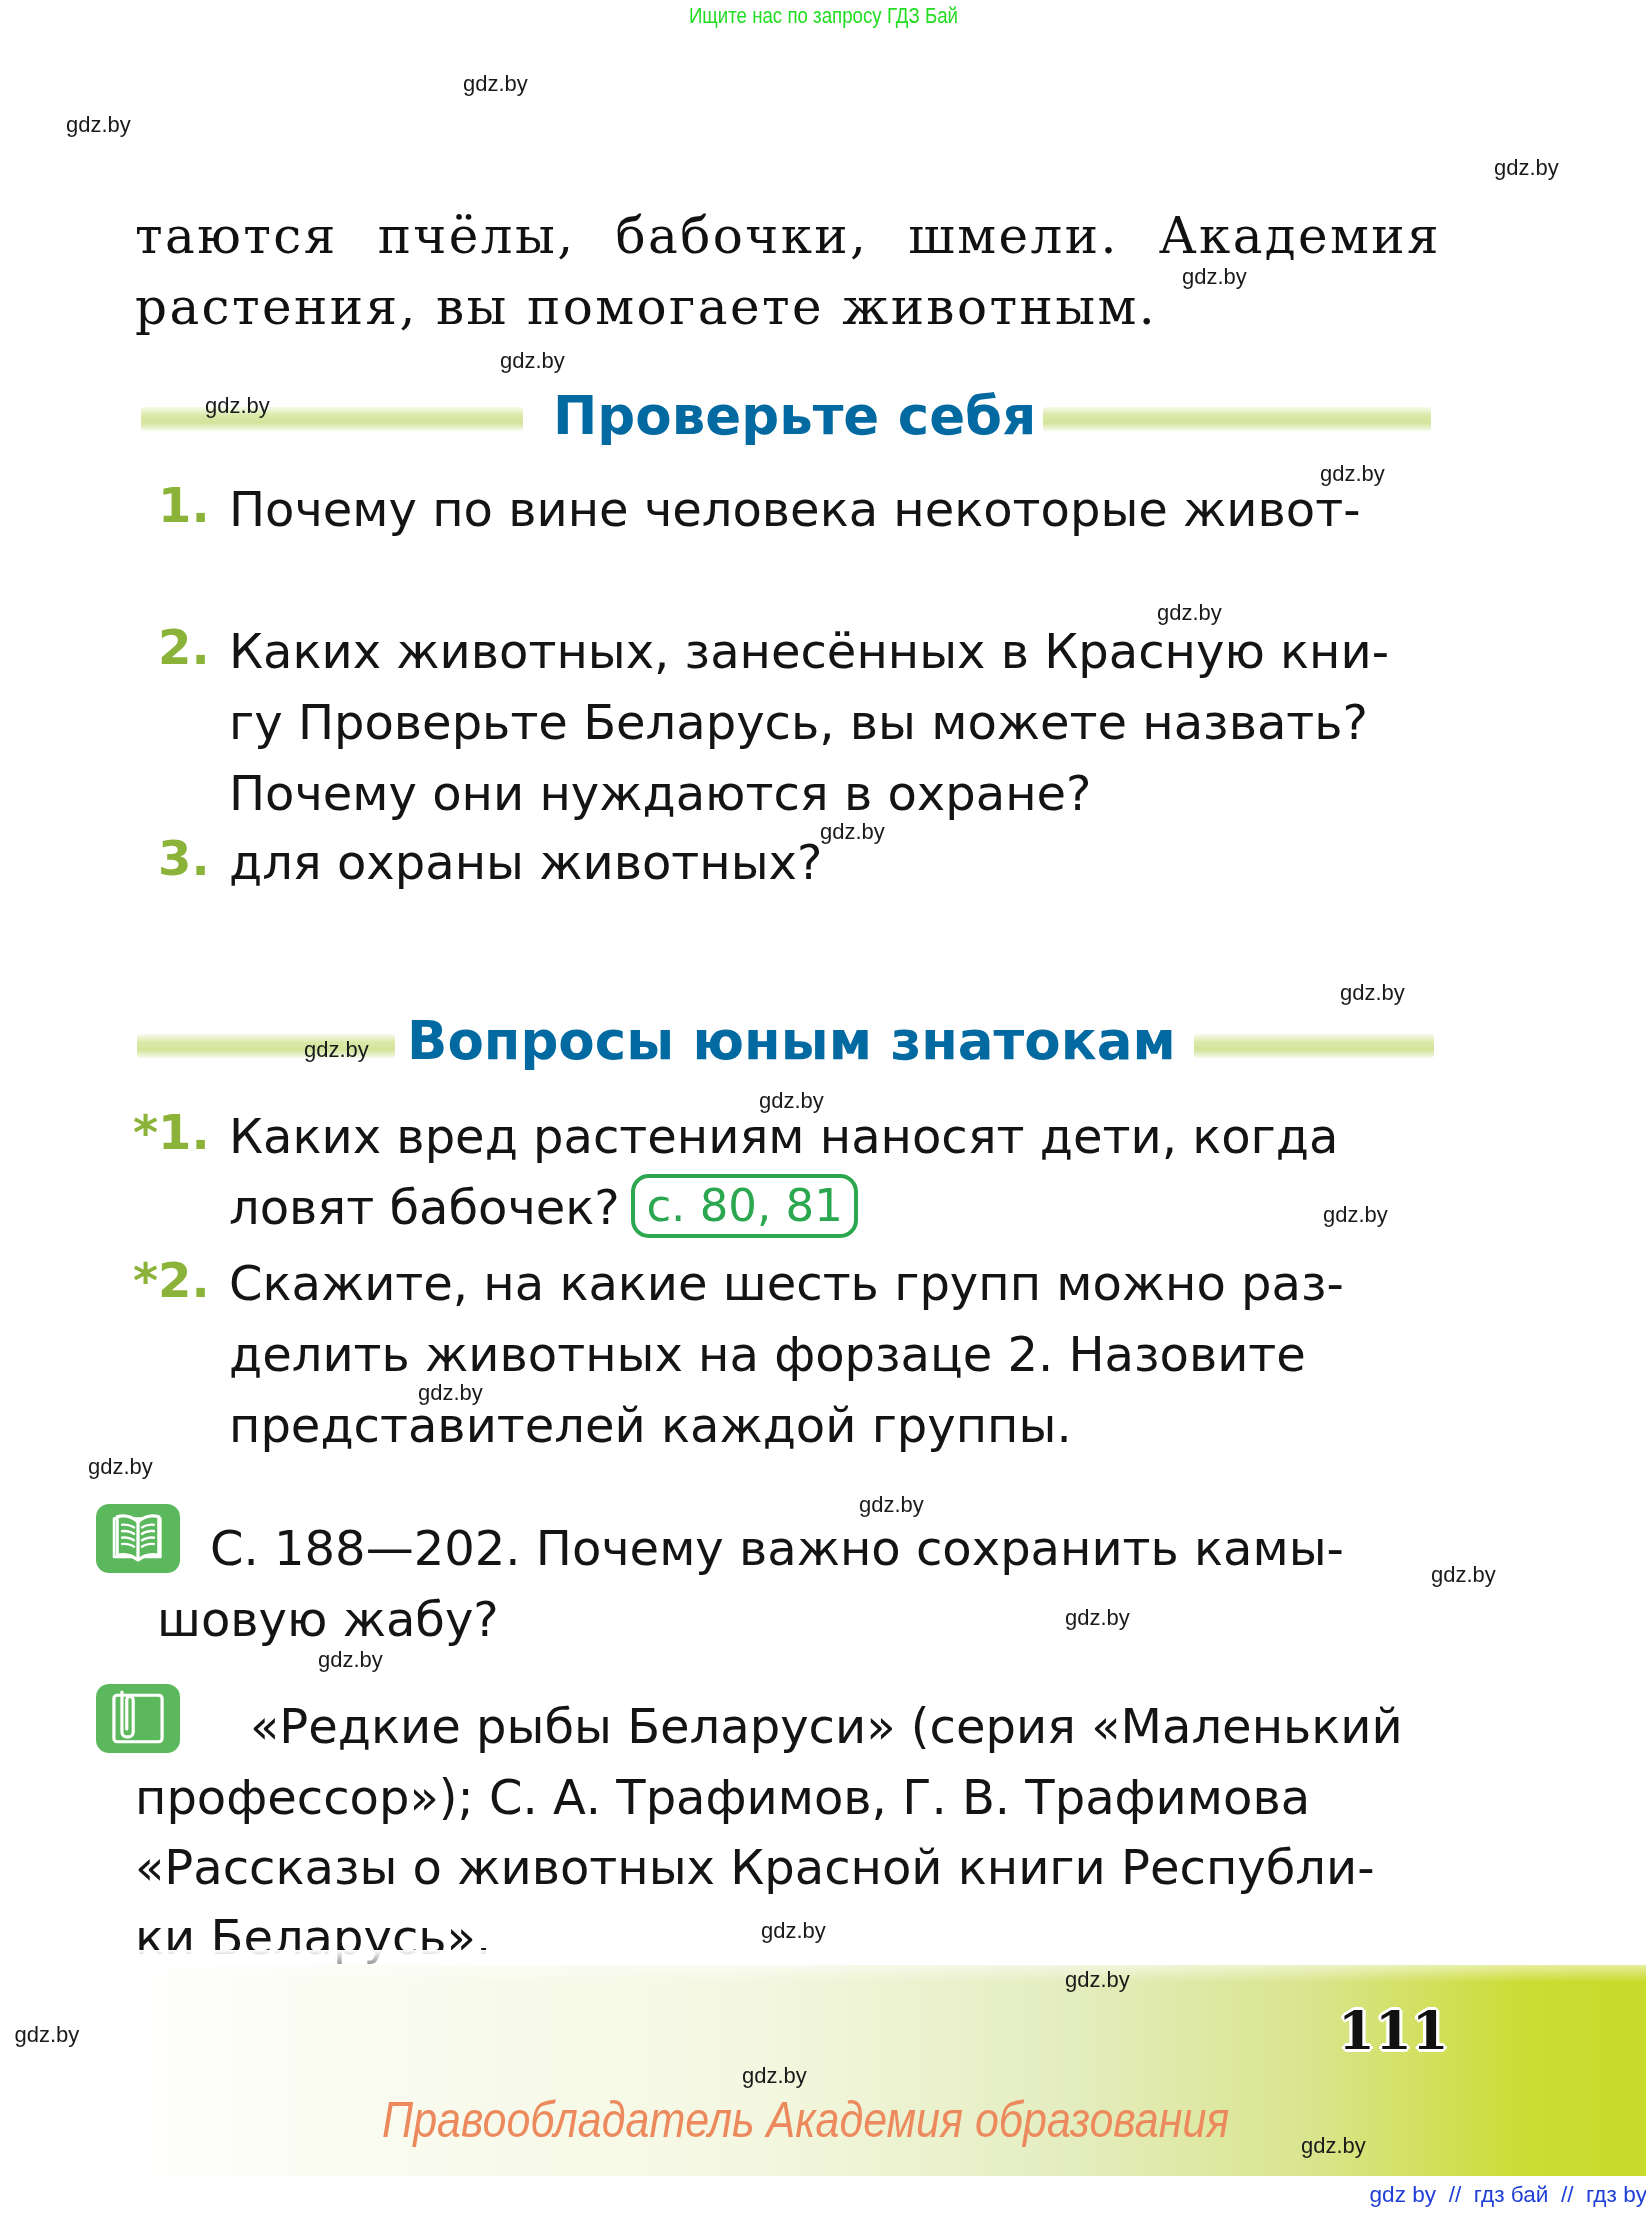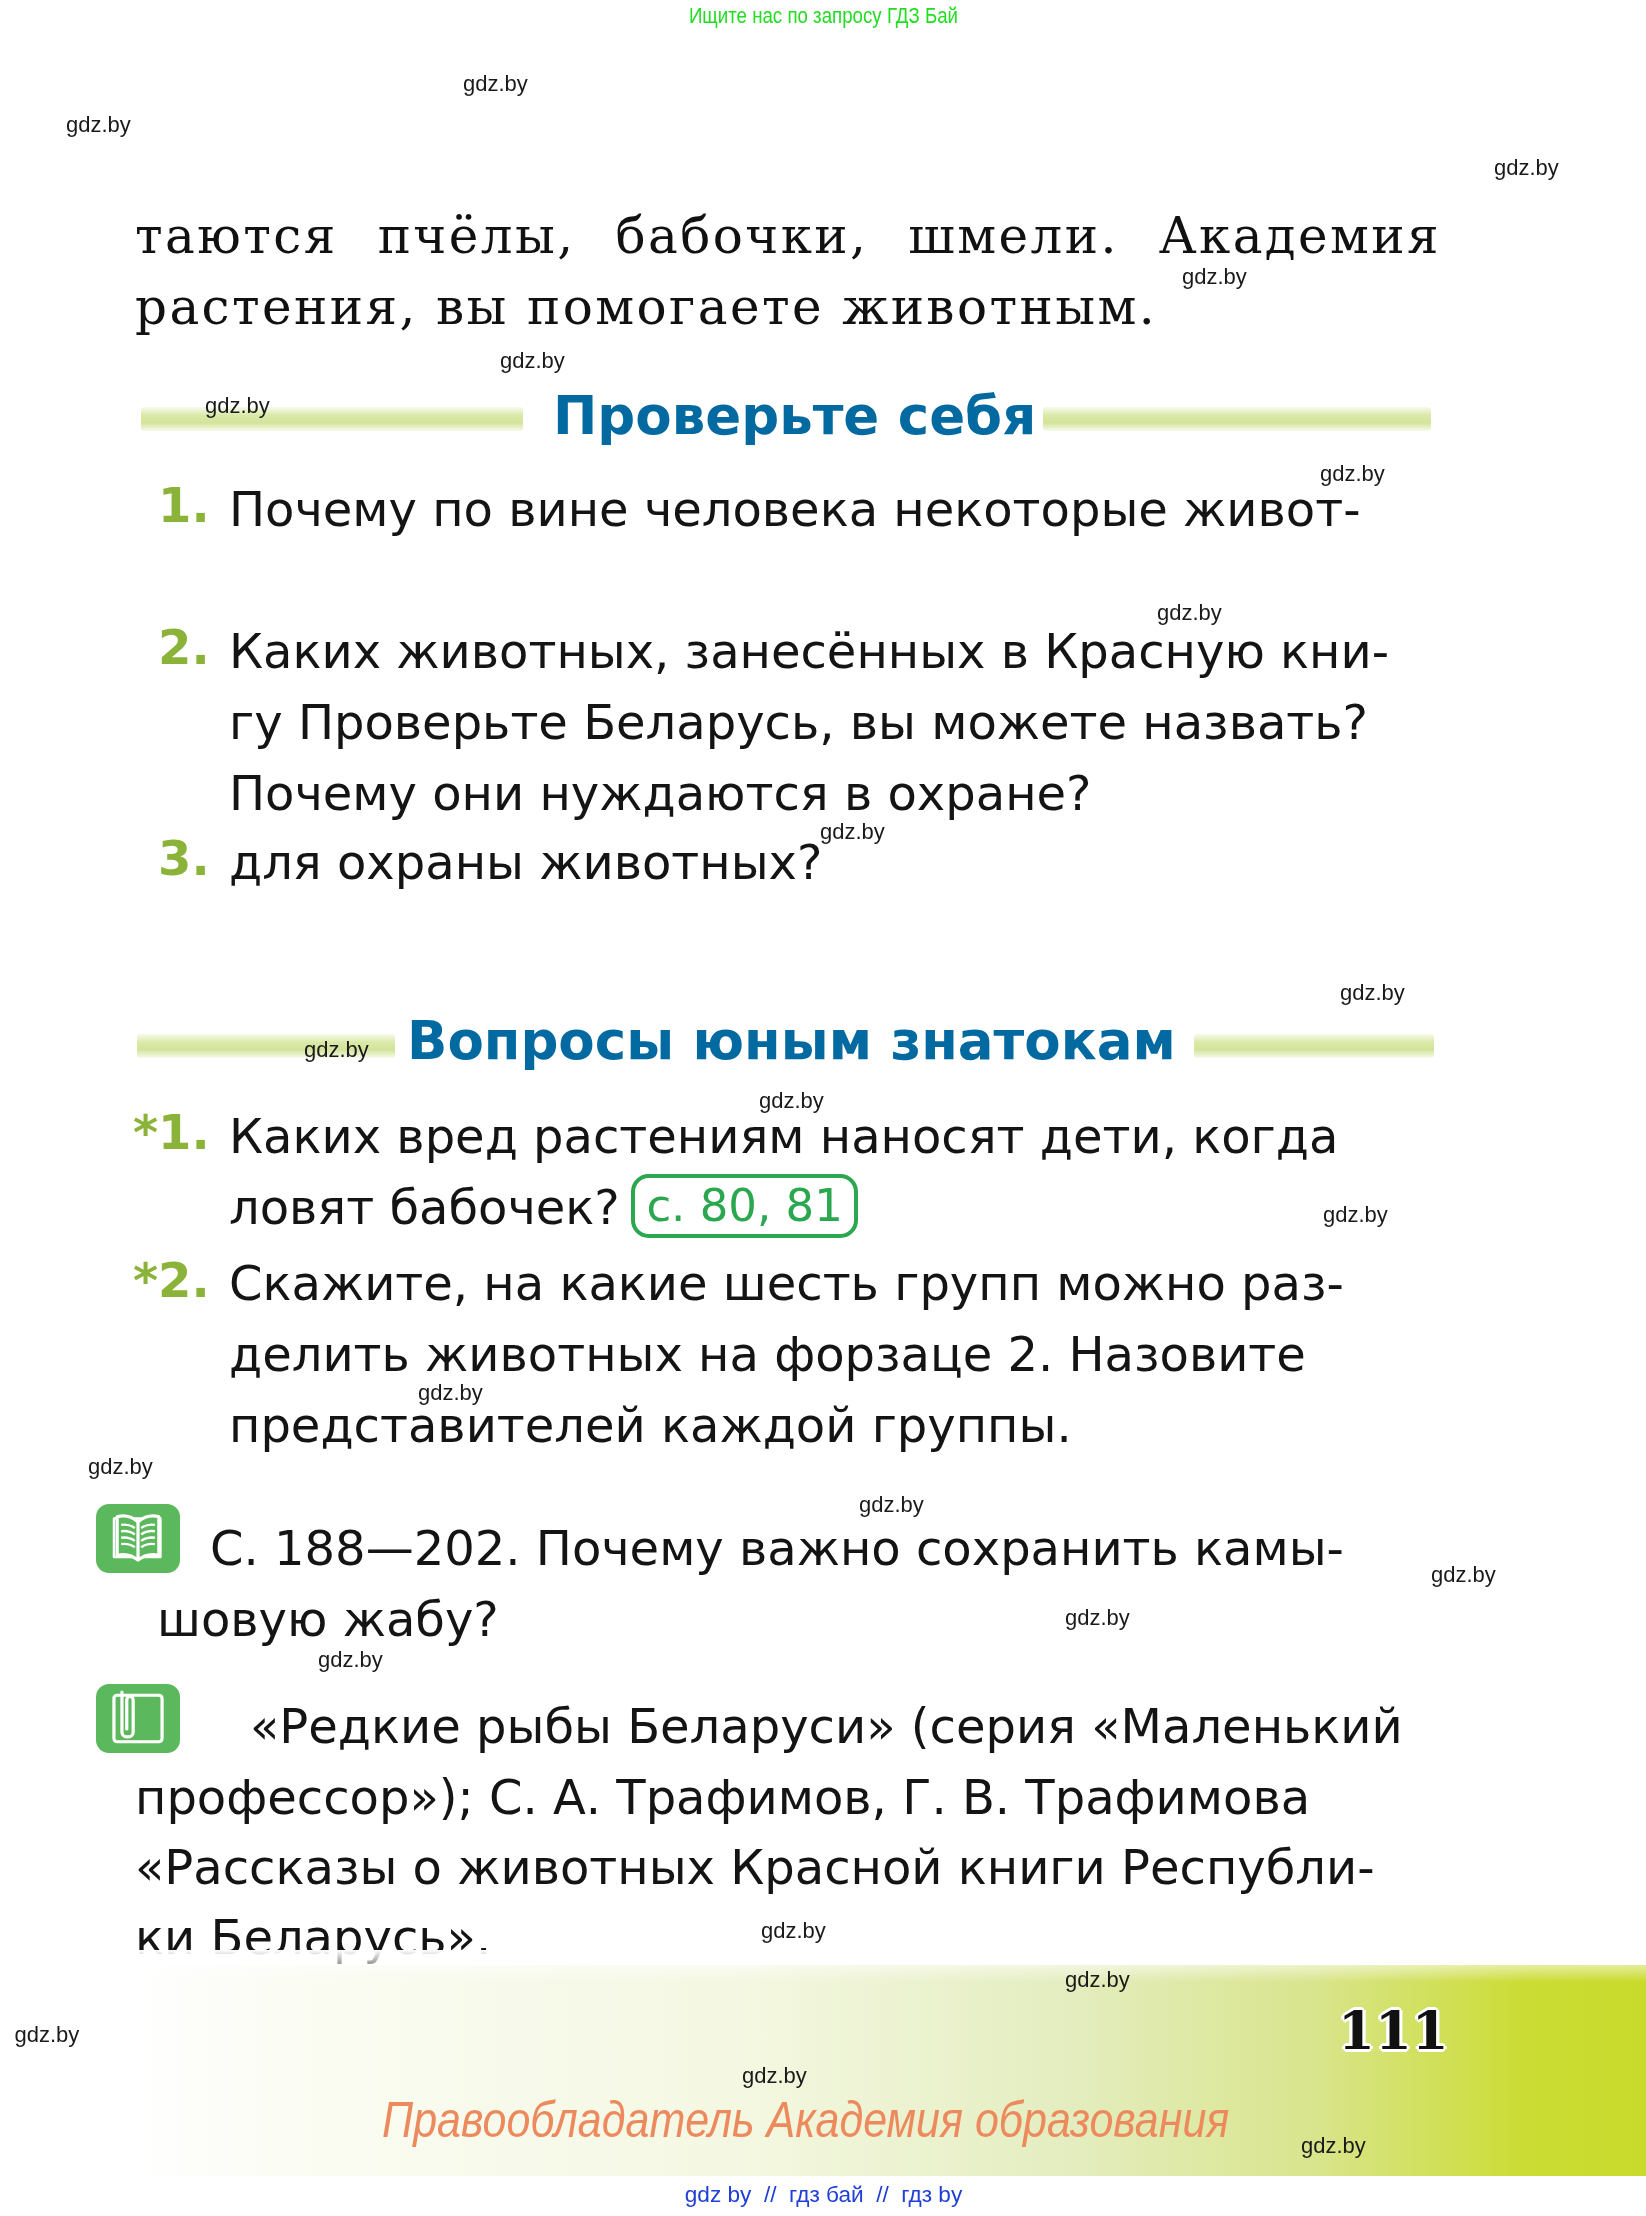--- a/index.html
+++ b/index.html
@@ -19,21 +19,21 @@
            line-height:56px; font-size:45px; vertical-align:middle; margin-left:11.3px; position:relative; top:-4.8px; }
   .icon-box { position:absolute; width:84px; height:69px; background:#5cb85c; border-radius:13px; }
   .band { position:absolute; left:129px; top:1965px; width:1518px; height:211px;
           background:linear-gradient(90deg, rgba(255,255,255,0) 0%, #fafcf2 12%, #f4f8e2 40%, #e4edbf 62%, #d9e58d 78%, #cbdc34 92%, #c8da2a 100%); }
   .band-top { position:absolute; left:129px; top:1950px; width:1518px; height:32px;
               background:linear-gradient(180deg, #ffffff 0%, rgba(255,255,255,0) 100%); }
   .pagenum { position:absolute; left:1338px; top:1999px; font-family:"DejaVu Serif", serif; font-weight:bold; font-size:53px; color:#111;
              text-shadow: 0 0 2.4px #fff, 1.6px 1.6px 0 #fff, -1.6px -1.6px 0 #fff, 1.6px -1.6px 0 #fff, -1.6px 1.6px 0 #fff, 3.2px 0 0 #fff, -3.2px 0 0 #fff, 0 3.2px 0 #fff, 0 -3.2px 0 #fff; }
   .rights { position:absolute; left:382px; top:2091px; font-family:"Liberation Sans", sans-serif; font-style:italic; font-size:50px; color:#ec8a5e;
             transform:scaleX(0.86); transform-origin:left center; white-space:nowrap; }
-  .footer-links { position:absolute; left:0; width:1647px; top:2182px; text-align:center; font-family:"Liberation Sans", sans-serif;
+  .footer-links { position:absolute; left:0; width:1647px; top:2182px; text-align:right; font-family:"Liberation Sans", sans-serif;
                   font-size:22.6px; color:#1f3fd6; white-space:pre; }
 </style>
 </head>
 <body>
 
 <div class="abs top-note">Ищите нас по запросу ГДЗ Бай</div>
 
 <div class="abs serif" style="left:135px; top:201px; width:1306px;">
   <div style="text-align:justify; text-align-last:justify;">таются пчёлы, бабочки, шмели. Академия</div>
   <div>растения, вы помогаете животным.</div>

